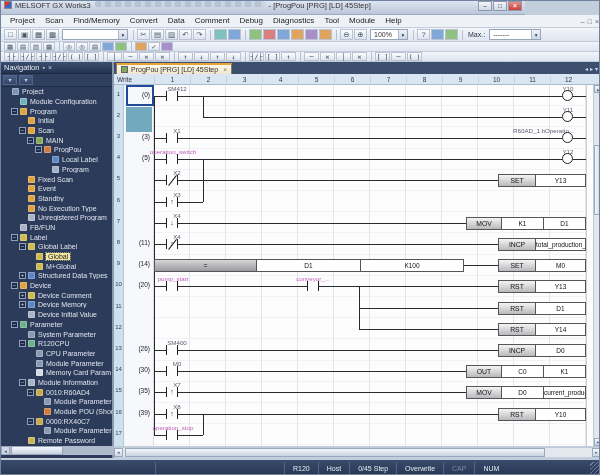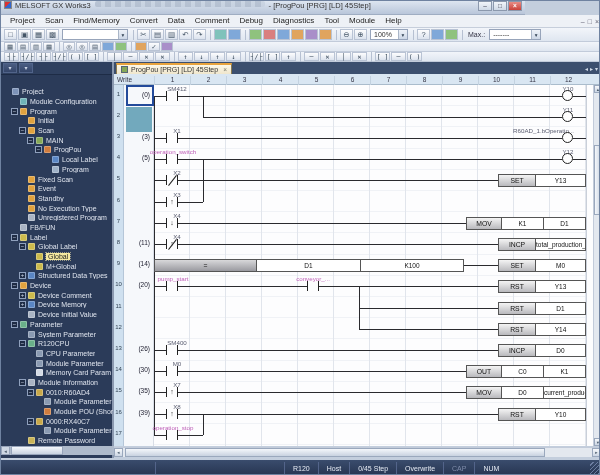--- a/index.html
+++ b/index.html
@@ -241,20 +241,25 @@
     <span class="lti">✕</span>
     <span class="lti">│</span>
     <span class="lti">✕</span>
     <span class="sep"></span>
     <span class="lti">[ ]</span>
     <span class="lti">─</span>
     <span class="lti">( )</span>
   </div>
 
   <div id="nav">
+    <div id="navtitle">
+      <span>Navigation</span>
+      <span class="nbtn">▪</span>
+      <span class="nbtn">×</span>
+    </div>
     <div id="navtb">
       <span class="navtbi">▾</span>
       <span class="navtbi">▾</span>
     </div>
     <div id="tree">
       <div class="trow" style="padding-left:2px">
           <span class="spc"></span>
           <span class="ti ic-proj"></span>
           <span class="tl">Project</span>
         </div>

